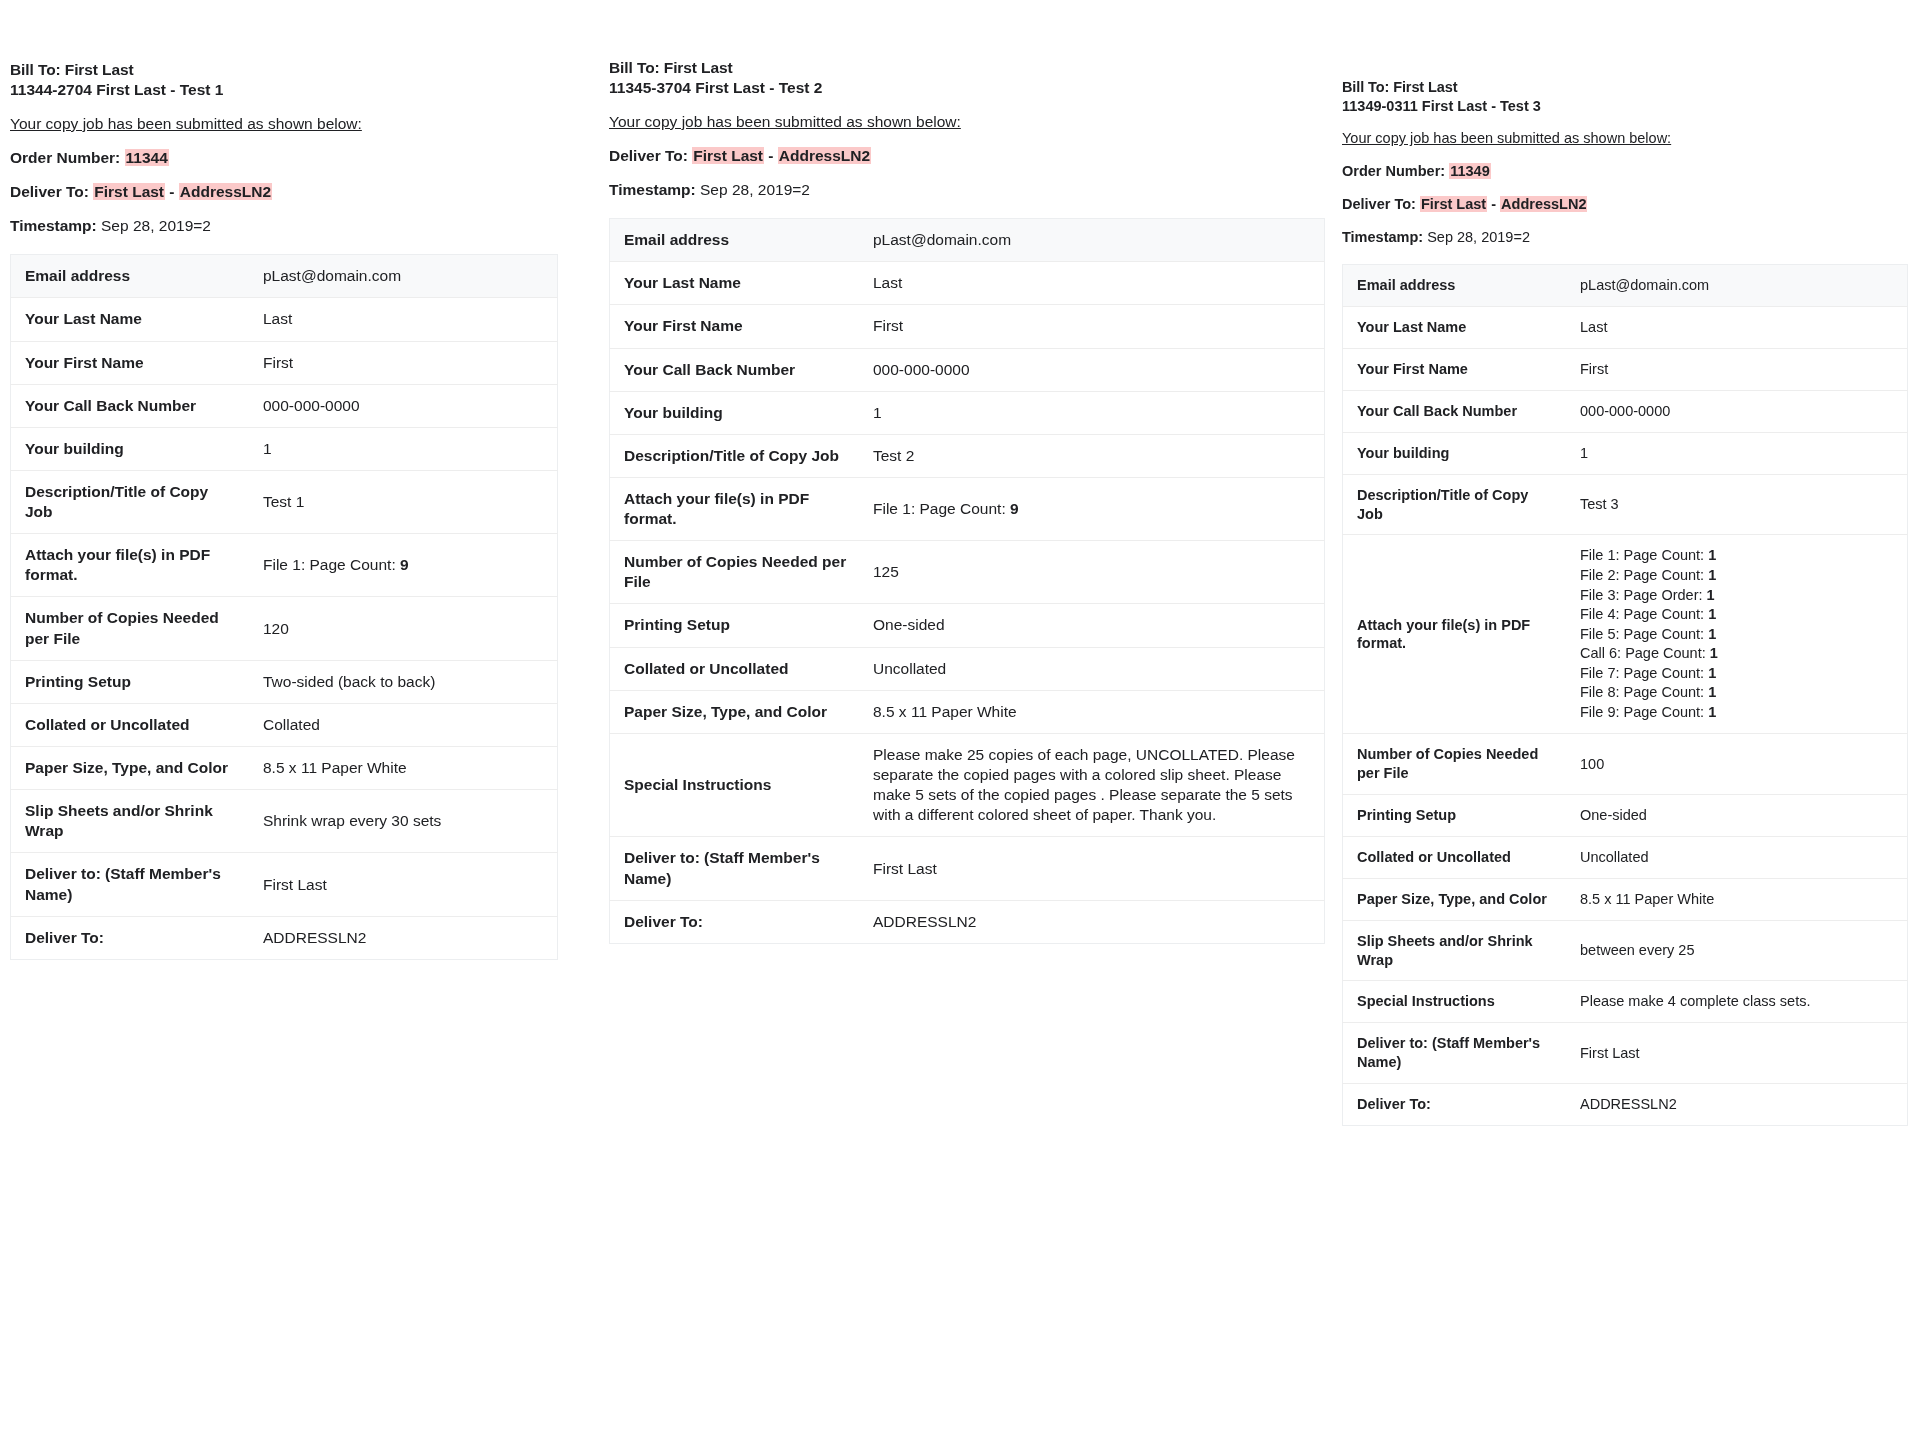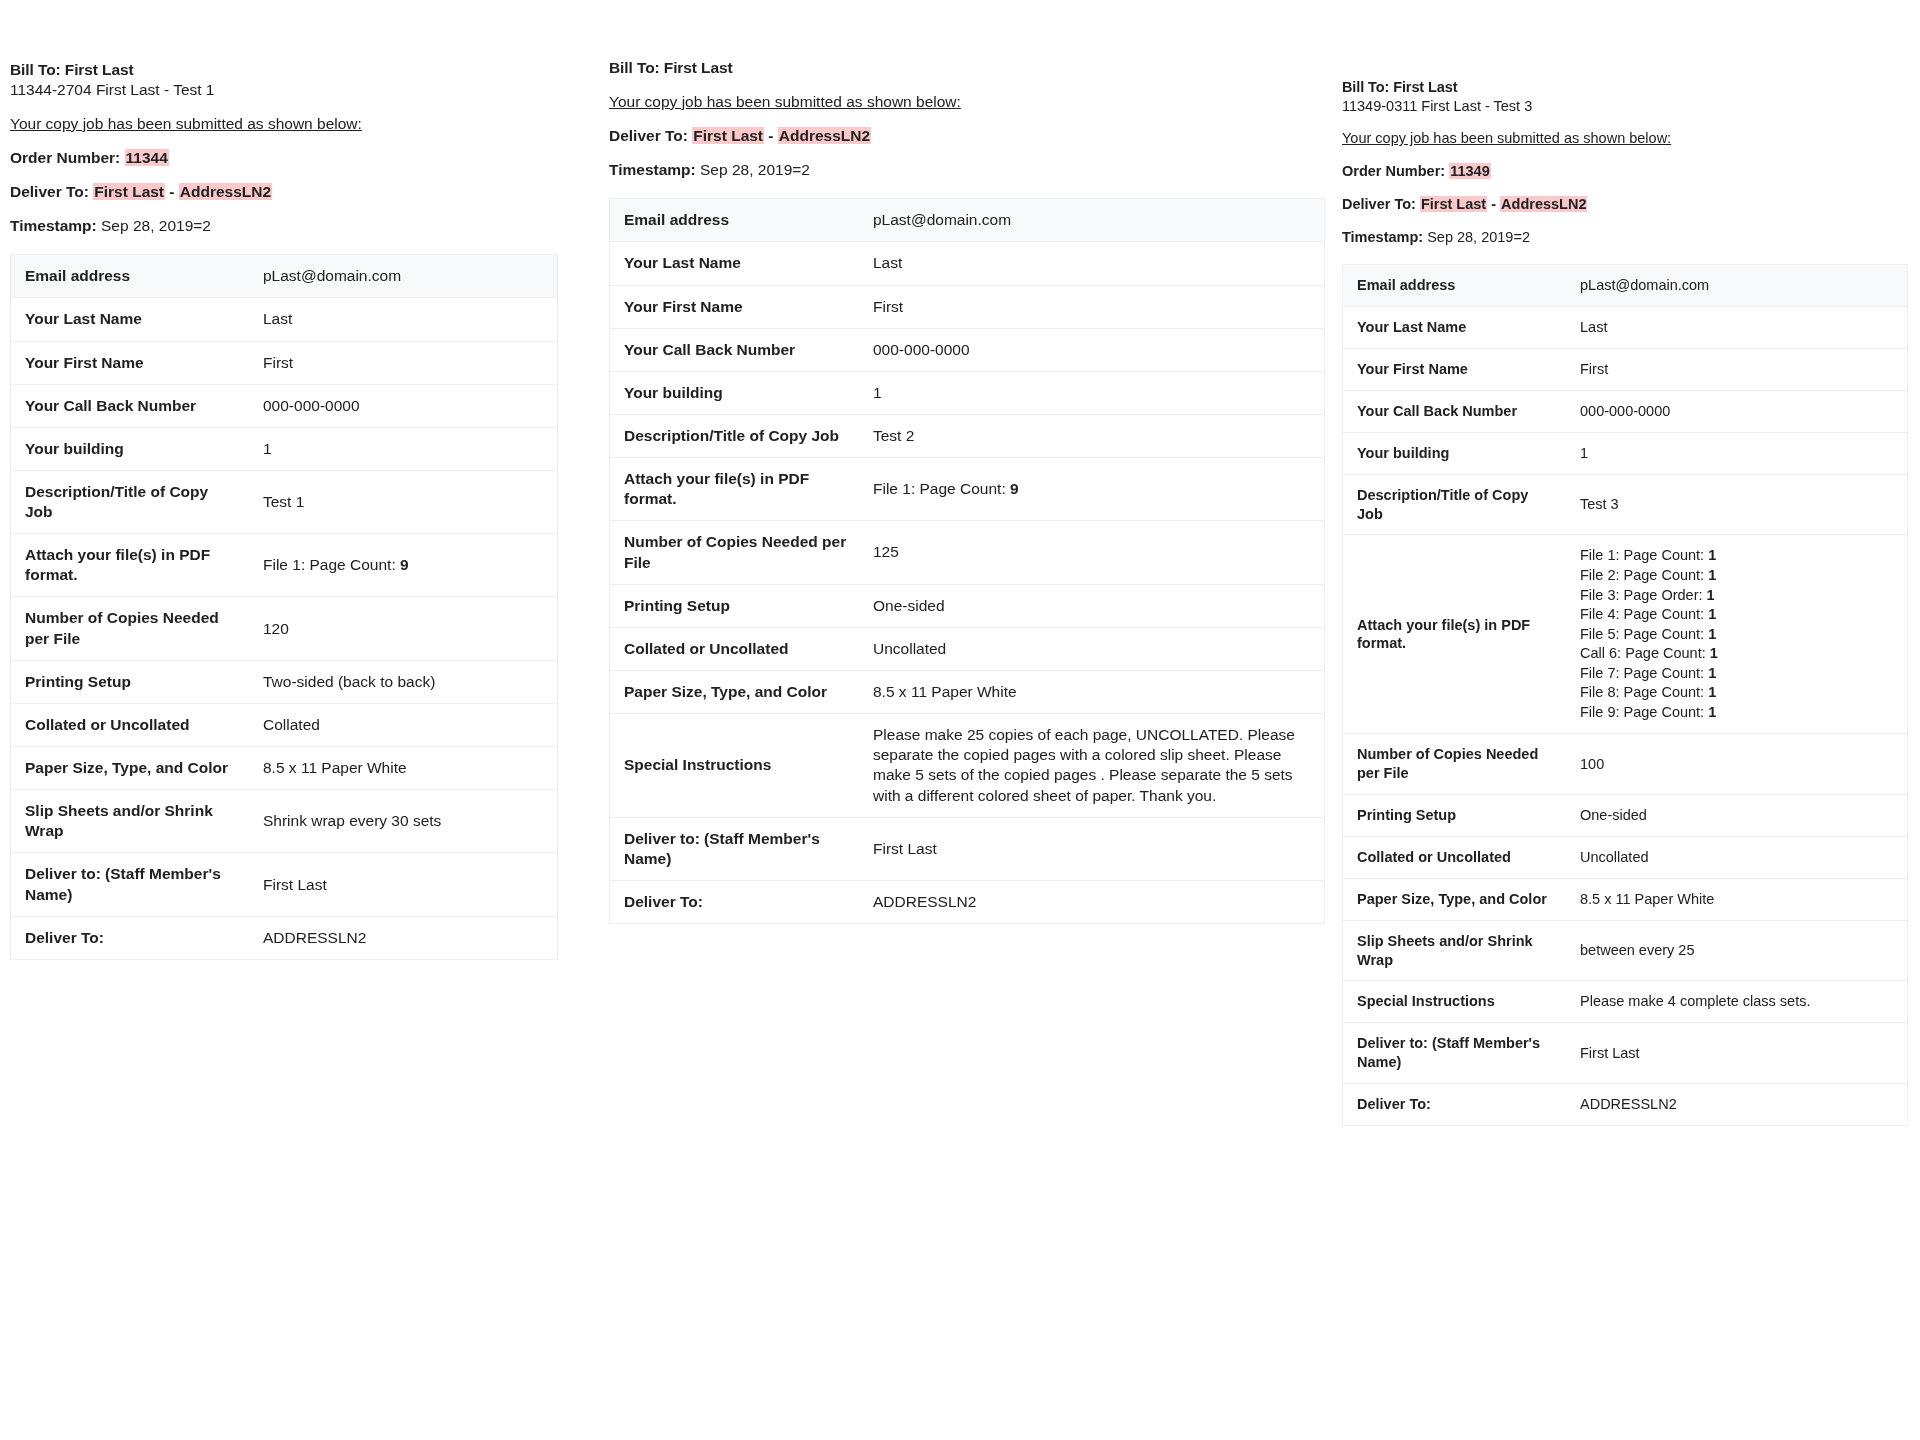--- a/index.html
+++ b/index.html
@@ -28,21 +28,21 @@
   #panel-2 { left: 609px;  top: 58px;  width: 716px; font-size: 15.5px; }
   #panel-3 { left: 1342px; top: 78px;  width: 566px; font-size: 14.5px; }
 
   .hdr-name {
     font-weight: bold;
     line-height: 1.28;
     margin: 0;
     letter-spacing: -0.1px;
   }
   .hdr-sub {
-    font-weight: normal;
+    font-weight: bold;
     line-height: 1.28;
     margin: 0 0 0 0;
   }
   .intro {
     margin: 14px 0 0 0;
     line-height: 1.3;
     text-decoration: underline;
   }
   .kv-line {
     margin: 14px 0 0 0;
@@ -180,20 +180,21 @@
           <tr>
             <td class="k">Deliver To:</td>
             <td class="v">ADDRESSLN2</td>
           </tr>
         </tbody>
       </table>
   </div>
 
   <div class="panel" id="panel-2">
     <div class="hdr-name">Bill To: First Last</div>
+    <div class="hdr-sub">11345-3704 First Last - Test 2</div>
     <div class="intro">Your copy job has been submitted as shown below:</div>
 
 
     <div class="kv-line">
       <span>Deliver To:</span>
       <span class="hl">First Last</span>
       <span>-</span>
       <span class="hl">AddressLN2</span>
     </div>
 

